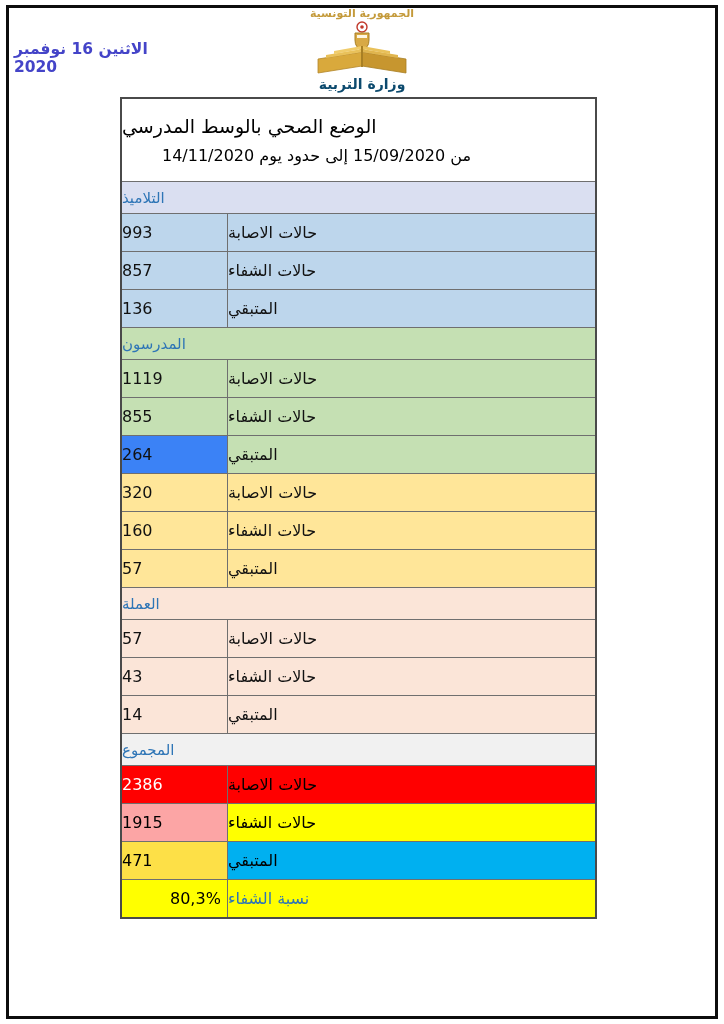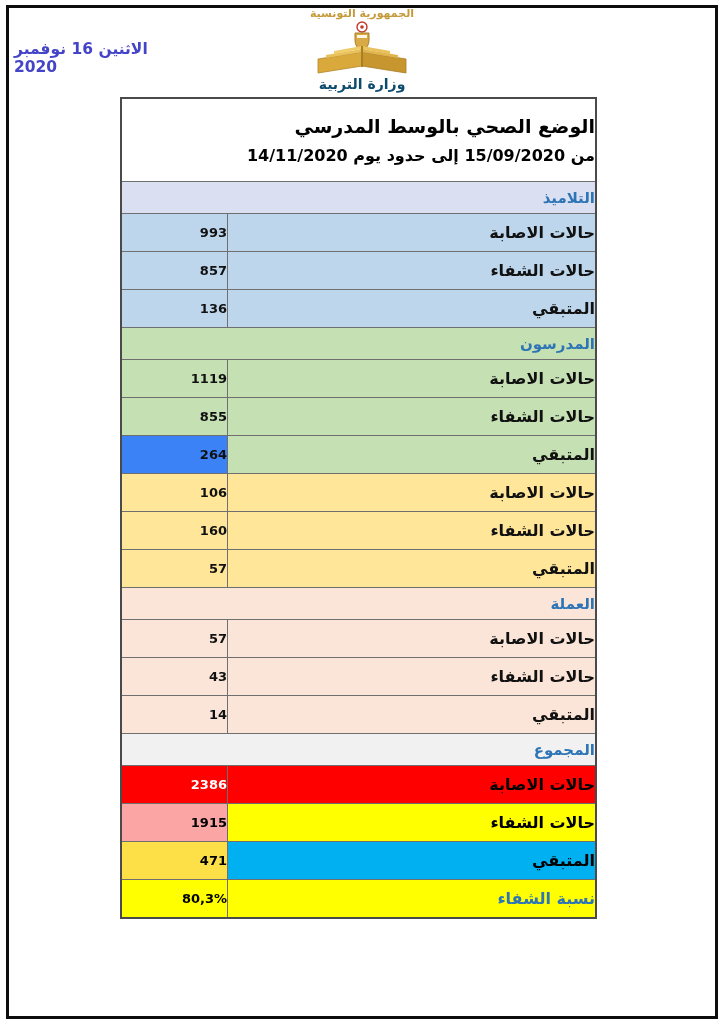--- a/index.html
+++ b/index.html
@@ -23,30 +23,30 @@
   .logo .republic{font-size:11px;font-weight:bold;color:#C49A3A;direction:rtl;}
   .logo .ministry{font-size:14px;font-weight:bold;color:#0c4a6e;direction:rtl;margin-top:-2px;text-align:center;}
   .logo svg{display:block;margin:1px auto 0;}
 
   .report{position:absolute;left:120px;top:97px;width:477px;}
   table.health{
     border-collapse:collapse;width:100%;direction:rtl;
     border:2px solid #4a4a4a;
   }
   table.health td{
-    border:1px solid #6f6f6f;text-align:right;vertical-align:middle;
-    font-weight:bold;color:#111;padding:0;margin-left:28px;
+    border:1px solid #6f6f6f;text-align:left;vertical-align:middle;
+    font-weight:normal;color:#111;padding:0;margin-left:28px;
   }
   .title-cell{background:#ffffff;height:82px;}
   .title-cell .t1{font-size:19px;color:#000;}
   .title-cell .t2{font-size:16px;color:#000;margin-top:9px;padding-left:40px;}
   .sec-name{height:31px;font-size:15px;}
   .sec-name-tall{height:55px;font-size:14.5px;line-height:1.8;padding:0 26px;}
   td.lbl{font-size:16px;height:37px;}
-  td.val{width:57px;font-size:13px;direction:ltr;}
+  td.val{width:57px;font-size:16px;direction:ltr;}
 </style>
 </head>
 <body>
 
 <div class="page-frame"></div>
 
 <div class="date-stamp">الاثنين 16 نوفمبر 2020</div>
 
 <div class="logo">
   <div class="republic">الجمهورية التونسية</div>
@@ -106,21 +106,21 @@
     <td class="lbl" style="background-color: rgb(197, 224, 179);">حالات الشفاء</td>
     <td class="val" style="background-color: rgb(197, 224, 179);">855</td>
   </tr>
   <tr>
     <td class="lbl" style="background-color: rgb(197, 224, 179);">المتبقي</td>
     <td class="val" style="background-color: #3b82f6;">264</td>
   </tr>
 
   <tr>
     <td class="lbl" style="background-color: rgb(255, 230, 153);">حالات الاصابة</td>
-    <td class="val" style="background-color: rgb(255, 230, 153);">106</td>
+    <td class="val" style="background-color: rgb(255, 230, 153);">320</td>
   </tr>
   <tr>
     <td class="lbl" style="background-color: rgb(255, 230, 153);">حالات الشفاء</td>
     <td class="val" style="background-color: rgb(255, 230, 153);">160</td>
   </tr>
   <tr>
     <td class="lbl" style="background-color: rgb(255, 230, 153);">المتبقي</td>
     <td class="val" style="background-color: rgb(255, 230, 153);">57</td>
   </tr>
 

